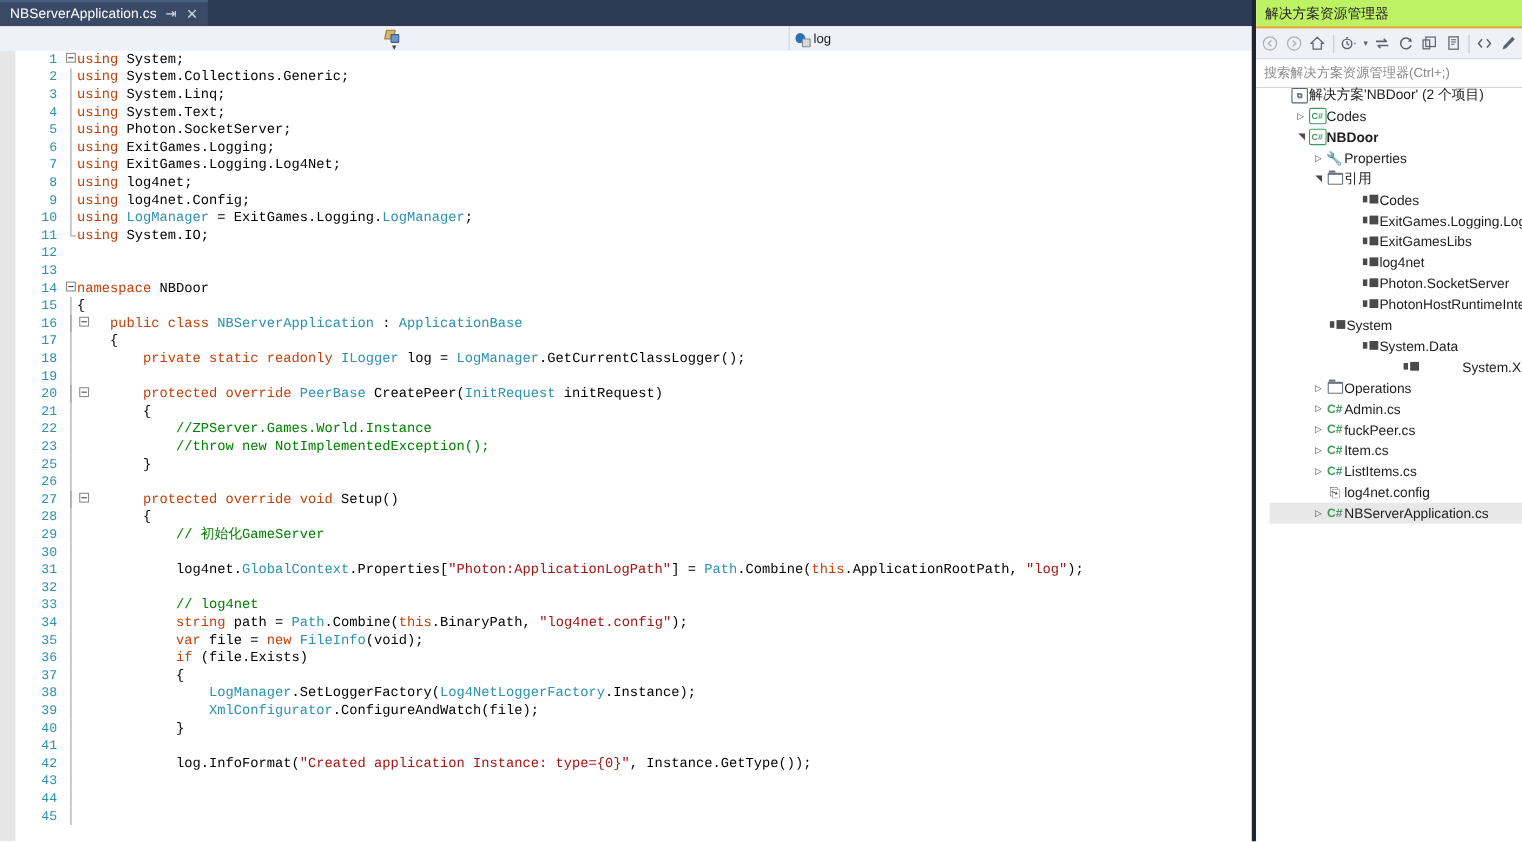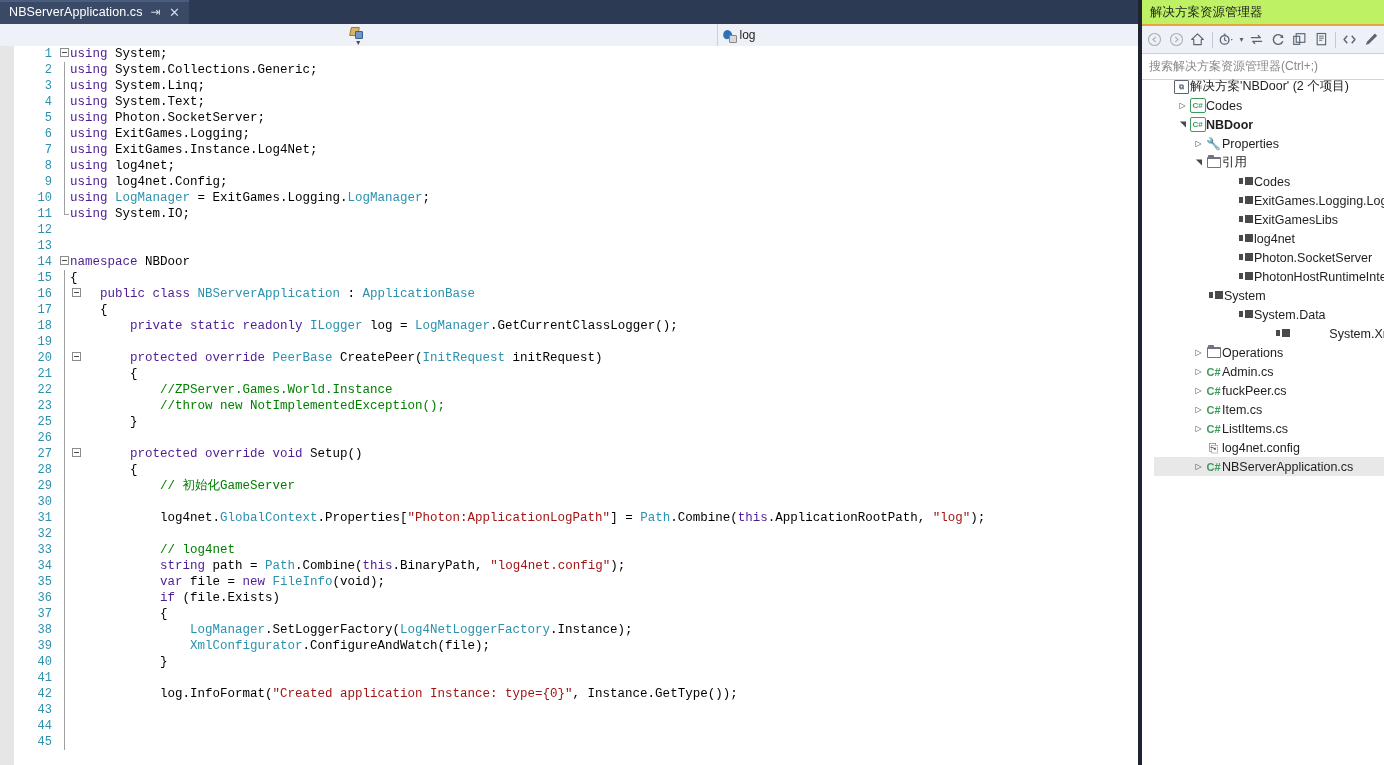--- a/index.html
+++ b/index.html
@@ -101,21 +101,21 @@
   .vline{
     position:absolute;left:64px;top:0;width:1px;height:16px;background:#a0a0a0;
   }
   .vline.end{height:8px;}
   .vline.endcap::after{
     content:"";position:absolute;left:0;top:8px;width:5px;height:1px;background:#a0a0a0;
   }
   .ctext{position:absolute;left:70px;top:0;}
 
   
-  .kw{color:#4c1d95;}
+  .kw{color:#c2410c;}
   .ty{color:#2b91af;}
   .str{color:#a31515;}
   .cm{color:#008000;}
   .pl{color:#000000;}
 
   
   #se-divider{position:absolute;left:1138px;top:0;width:4px;height:765px;background:#1e2430;}
   #solution-explorer{
     position:absolute;left:1142px;top:0;width:242px;height:765px;background:#ffffff;
   }
@@ -211,21 +211,21 @@
 
     <div class="code-surface">
       <div class="gutter-left"></div>
       <div class="code-rows" id="code-rows">
           <div class="row"><span class="lnum">1</span><span class="fold"></span><span class="ctext"><span class="kw">using</span><span class="pl"> System;</span></span></div>
           <div class="row"><span class="lnum">2</span><span class="vline"></span><span class="ctext"><span class="kw">using</span><span class="pl"> System.Collections.Generic;</span></span></div>
           <div class="row"><span class="lnum">3</span><span class="vline"></span><span class="ctext"><span class="kw">using</span><span class="pl"> System.Linq;</span></span></div>
           <div class="row"><span class="lnum">4</span><span class="vline"></span><span class="ctext"><span class="kw">using</span><span class="pl"> System.Text;</span></span></div>
           <div class="row"><span class="lnum">5</span><span class="vline"></span><span class="ctext"><span class="kw">using</span><span class="pl"> Photon.SocketServer;</span></span></div>
           <div class="row"><span class="lnum">6</span><span class="vline"></span><span class="ctext"><span class="kw">using</span><span class="pl"> ExitGames.Logging;</span></span></div>
-          <div class="row"><span class="lnum">7</span><span class="vline"></span><span class="ctext"><span class="kw">using</span><span class="pl"> ExitGames.Instance.Log4Net;</span></span></div>
+          <div class="row"><span class="lnum">7</span><span class="vline"></span><span class="ctext"><span class="kw">using</span><span class="pl"> ExitGames.Logging.Log4Net;</span></span></div>
           <div class="row"><span class="lnum">8</span><span class="vline"></span><span class="ctext"><span class="kw">using</span><span class="pl"> log4net;</span></span></div>
           <div class="row"><span class="lnum">9</span><span class="vline"></span><span class="ctext"><span class="kw">using</span><span class="pl"> log4net.Config;</span></span></div>
           <div class="row"><span class="lnum">10</span><span class="vline"></span><span class="ctext"><span class="kw">using</span><span class="pl"> </span><span class="ty">LogManager</span><span class="pl"> = ExitGames.Logging.</span><span class="ty">LogManager</span><span class="pl">;</span></span></div>
           <div class="row"><span class="lnum">11</span><span class="vline end endcap"></span><span class="ctext"><span class="kw">using</span><span class="pl"> System.IO;</span></span></div>
           <div class="row"><span class="lnum">12</span><span class="ctext"></span></div>
           <div class="row"><span class="lnum">13</span><span class="ctext"></span></div>
           <div class="row"><span class="lnum">14</span><span class="fold"></span><span class="ctext"><span class="kw">namespace</span><span class="pl"> NBDoor</span></span></div>
           <div class="row"><span class="lnum">15</span><span class="vline"></span><span class="ctext"><span class="pl">{</span></span></div>
           <div class="row"><span class="lnum">16</span><span class="fold" style="left: 72px;"></span><span class="vline"></span><span class="vline"></span><span class="ctext"><span class="pl">    </span><span class="kw">public class</span><span class="pl"> </span><span class="ty">NBServerApplication</span><span class="pl"> : </span><span class="ty">ApplicationBase</span></span></div>
           <div class="row"><span class="lnum">17</span><span class="vline"></span><span class="ctext"><span class="pl">    {</span></span></div>

